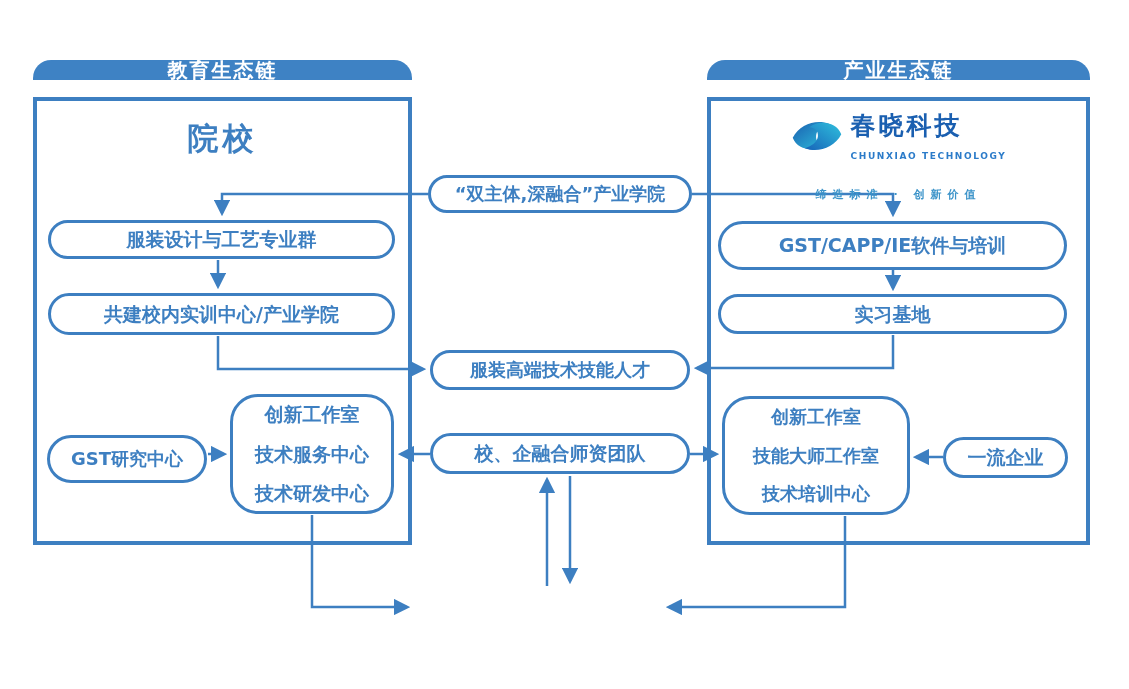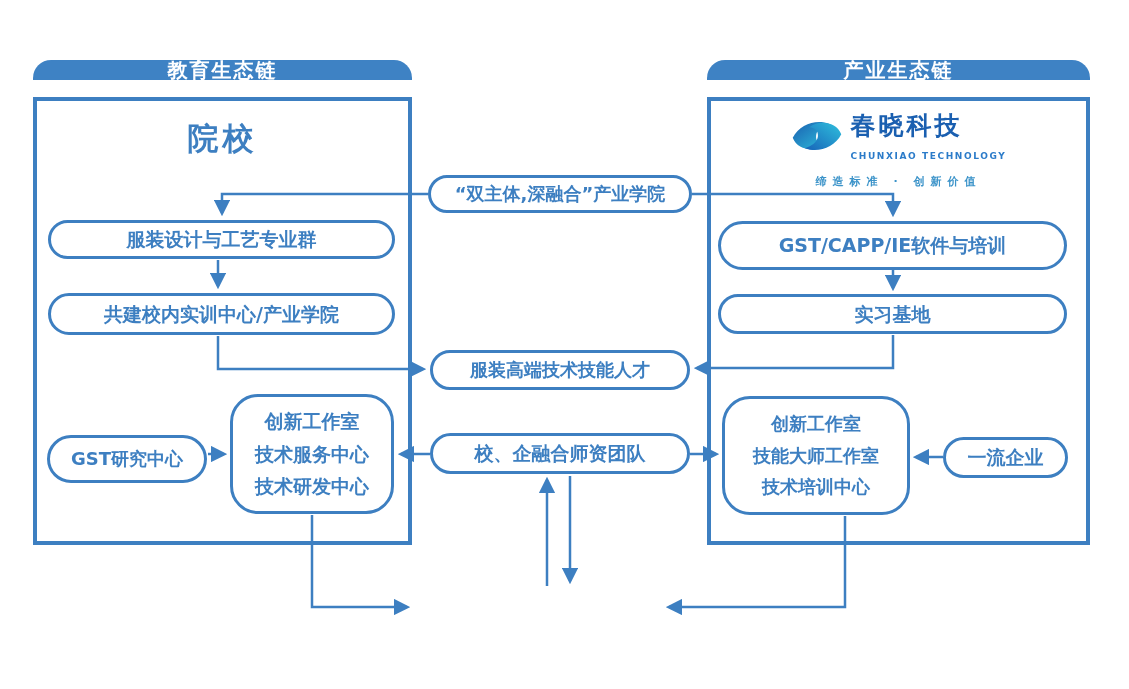--- a/index.html
+++ b/index.html
@@ -26,33 +26,33 @@
   .panel-title{position:absolute;left:33px;top:118px;width:379px;text-align:center;
     color:var(--primary);font-size:31px;font-weight:700;letter-spacing:4px;z-index:2;}
 
   
   .logo{position:absolute;left:707px;top:112px;width:383px;display:flex;
     flex-direction:column;align-items:center;z-index:2;}
   .logo-row{display:flex;align-items:center;gap:8px;}
   .logo-texts{display:flex;flex-direction:column;align-items:flex-start;gap:11px;}
   .logo-name{color:var(--logo-blue);font-size:25px;font-weight:700;letter-spacing:3px;line-height:1.1;}
   .logo-en{color:var(--logo-en-blue);font-size:9px;font-weight:700;letter-spacing:1.6px;}
-  .logo-slogan{margin-top:13px;color:var(--tagline-teal);font-size:11px;font-weight:700;letter-spacing:6px;}
+  .logo-slogan{margin-top:26px;color:var(--tagline-teal);font-size:11px;font-weight:700;letter-spacing:6px;}
 
   
   svg.arrows{position:absolute;left:0;top:0;z-index:1;}
   svg.arrows g{fill:none;stroke:var(--primary);stroke-width:2.5px;}
   svg.arrows marker path{fill:var(--primary);stroke:none;}
 
   
   .node{position:absolute;background:#fff;border:3px solid var(--primary);
     display:flex;align-items:center;justify-content:center;text-align:center;
     color:var(--primary);font-weight:700;font-size:19px;z-index:2;line-height:1.2;}
   .pill{border-radius:999px;}
-  .multi{flex-direction:column;border-radius:28px;justify-content:center;gap:10px;}
+  .multi{flex-direction:column;border-radius:28px;justify-content:center;gap:17px;}
 
   #box-college{left:428px;top:175px;width:264px;height:38px;font-size:18px;}
   #box-major{left:48px;top:220px;width:347px;height:39px;}
   #box-training{left:48px;top:293px;width:347px;height:42px;}
   #box-software{left:718px;top:221px;width:349px;height:49px;}
   #box-intern{left:718px;top:294px;width:349px;height:40px;}
   #box-talent{left:430px;top:350px;width:260px;height:40px;font-size:18px;}
   #box-team{left:430px;top:433px;width:260px;height:41px;font-size:19px;}
   #box-gst{left:47px;top:435px;width:160px;height:48px;font-size:18px;}
   #box-educenters{left:230px;top:394px;width:164px;height:120px;}

